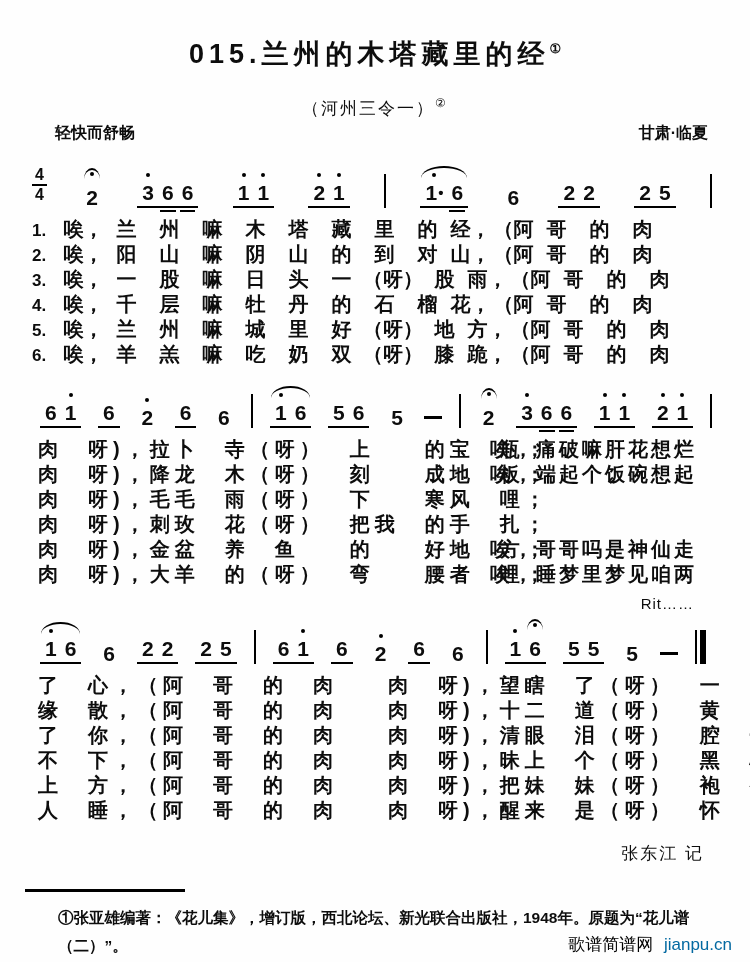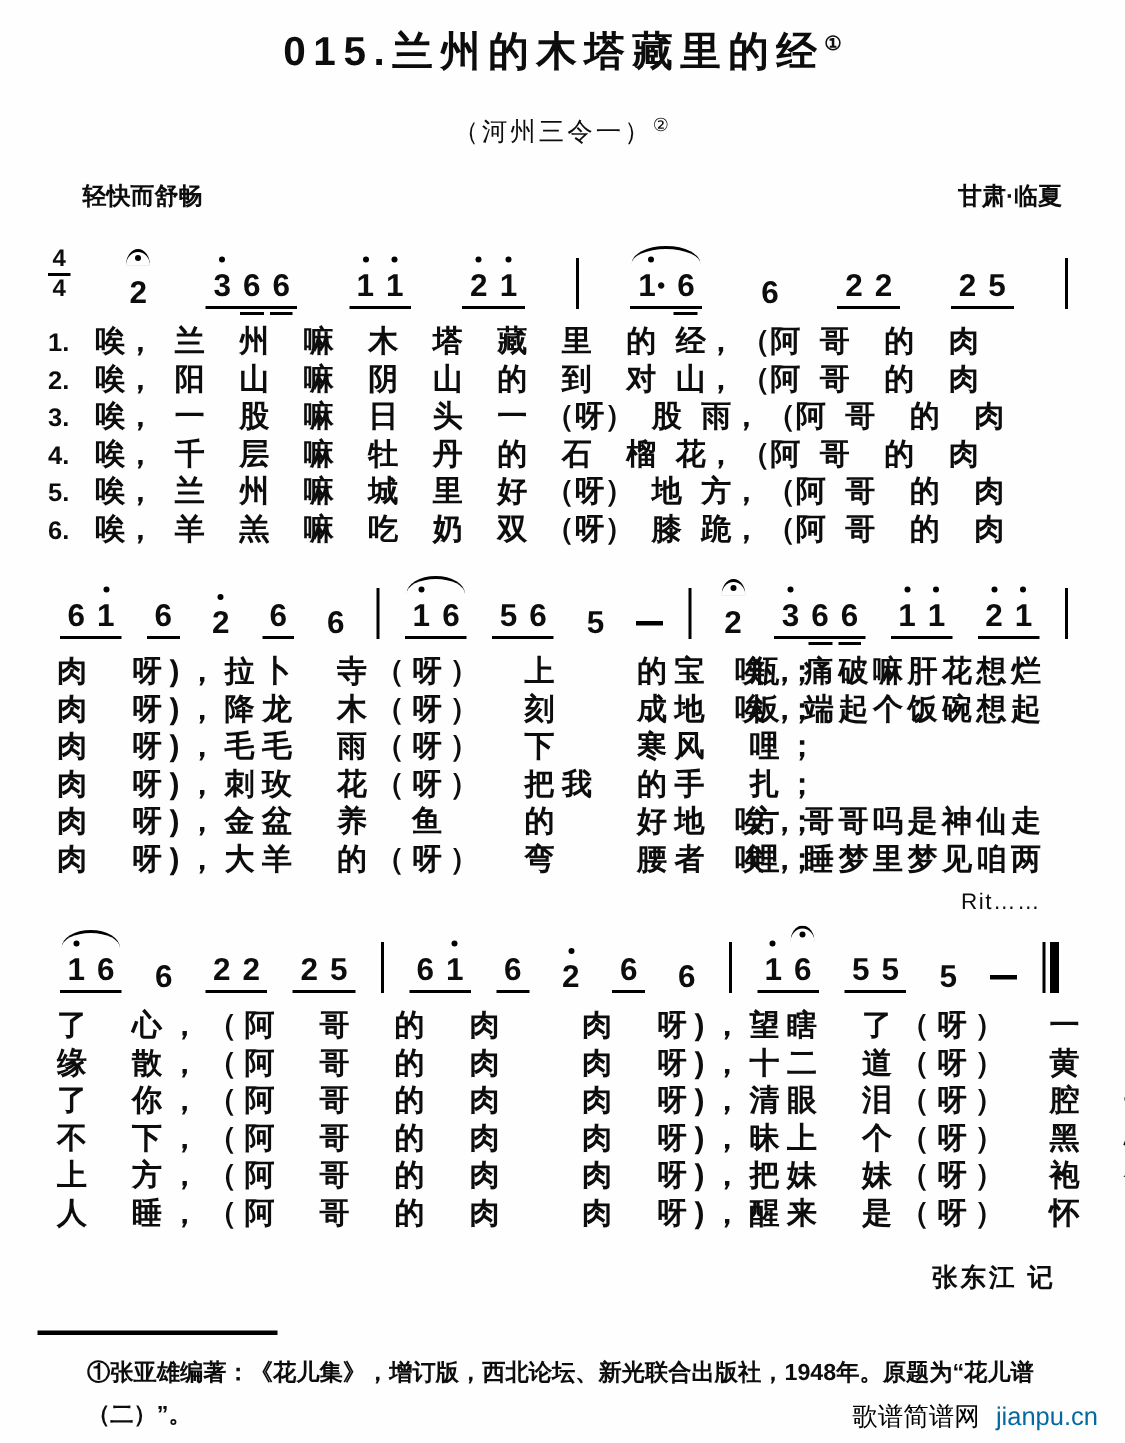--- a/index.html
+++ b/index.html
@@ -1,24 +1,24 @@
 <!DOCTYPE html>
 <html><head>
 <meta charset="utf-8">
 <style>
   html,body{margin:0;padding:0;background:#e8e8e8;}
   .page{width:750px;height:962px;position:relative;overflow:hidden;background:#fefefe;
-        font-family:"Liberation Sans",sans-serif;color:#0d0d0d;box-sizing:border-box;padding-top:16px;}
+        font-family:"Liberation Sans",sans-serif;color:#0d0d0d;box-sizing:border-box;padding-top:36px;}
   
   .title{text-align:center;font-size:27px;font-weight:bold;letter-spacing:5px;margin:0;}
   .title sup{font-size:13px;letter-spacing:0;}
   .subtitle{text-align:center;font-size:17px;font-weight:normal;margin-top:24px;letter-spacing:2px;}
   .subtitle sup{font-size:12px;}
   .key{margin:12px 0 0 24px;font-size:18px;font-weight:bold;letter-spacing:2px;}
-  .meta-row{display:flex;justify-content:space-between;margin:21px 42px 0 55px;font-size:16px;font-weight:bold;}
+  .meta-row{display:flex;justify-content:space-between;margin:3px 42px 0 55px;font-size:16px;font-weight:bold;}
   
   .nline{display:flex;justify-content:space-between;align-items:flex-end;position:relative;height:48px;}
   .ln1{margin:16px 38px 8px 32px;}
   .ln2{margin:0 38px 8px 40px;}
   .ln3{margin:0 44px 8px 40px;}
   .l2wrap{margin-top:14px;}
   .l3wrap{margin-top:30px;position:relative;}
   .rit{position:absolute;right:56px;top:-21px;font-weight:normal;font-size:15px;letter-spacing:1px;}
   .ts{display:inline-flex;flex-direction:column;align-items:center;font-weight:bold;font-size:16px;line-height:1;margin-bottom:4px;}
   .tsn{padding:1px 3px;}
@@ -43,21 +43,21 @@
   .vrow{display:flex;align-items:baseline;height:25px;font-size:20px;font-weight:bold;}
   .vnum{width:30px;font-size:17px;}
   .vcell{min-width:43px;text-align:center;white-space:nowrap;}
   .mid{margin-left:38px;margin-top:2px;}
   .mrow{display:flex;height:25px;font-size:20px;font-weight:bold;align-items:baseline;}
   .ml{width:452px;letter-spacing:5px;white-space:nowrap;}
   .mr{letter-spacing:3px;white-space:nowrap;}
   .bot{margin-left:38px;margin-top:2px;}
   .brow{height:25px;font-size:20px;font-weight:bold;letter-spacing:5px;white-space:nowrap;}
   
-  .credit{text-align:right;padding-right:46px;font-size:17px;font-weight:bold;margin-top:20px;letter-spacing:2px;}
+  .credit{text-align:right;padding-right:46px;font-size:17px;font-weight:normal;margin-top:20px;letter-spacing:2px;}
   .fnrule{width:160px;height:3px;background:#000;margin:24px 0 12px 25px;}
   .fnotes{padding:0 28px 0 58px;font-size:15.5px;font-weight:bold;line-height:1.8;}
   .fnote{margin-bottom:6px;}
   
   .wm{position:absolute;right:18px;bottom:6px;font-size:17px;}
   .wm-name{color:#000000;}
   .wm-url{color:#c8491f;margin-left:6px;}
 </style>
 </head>
 <body>

